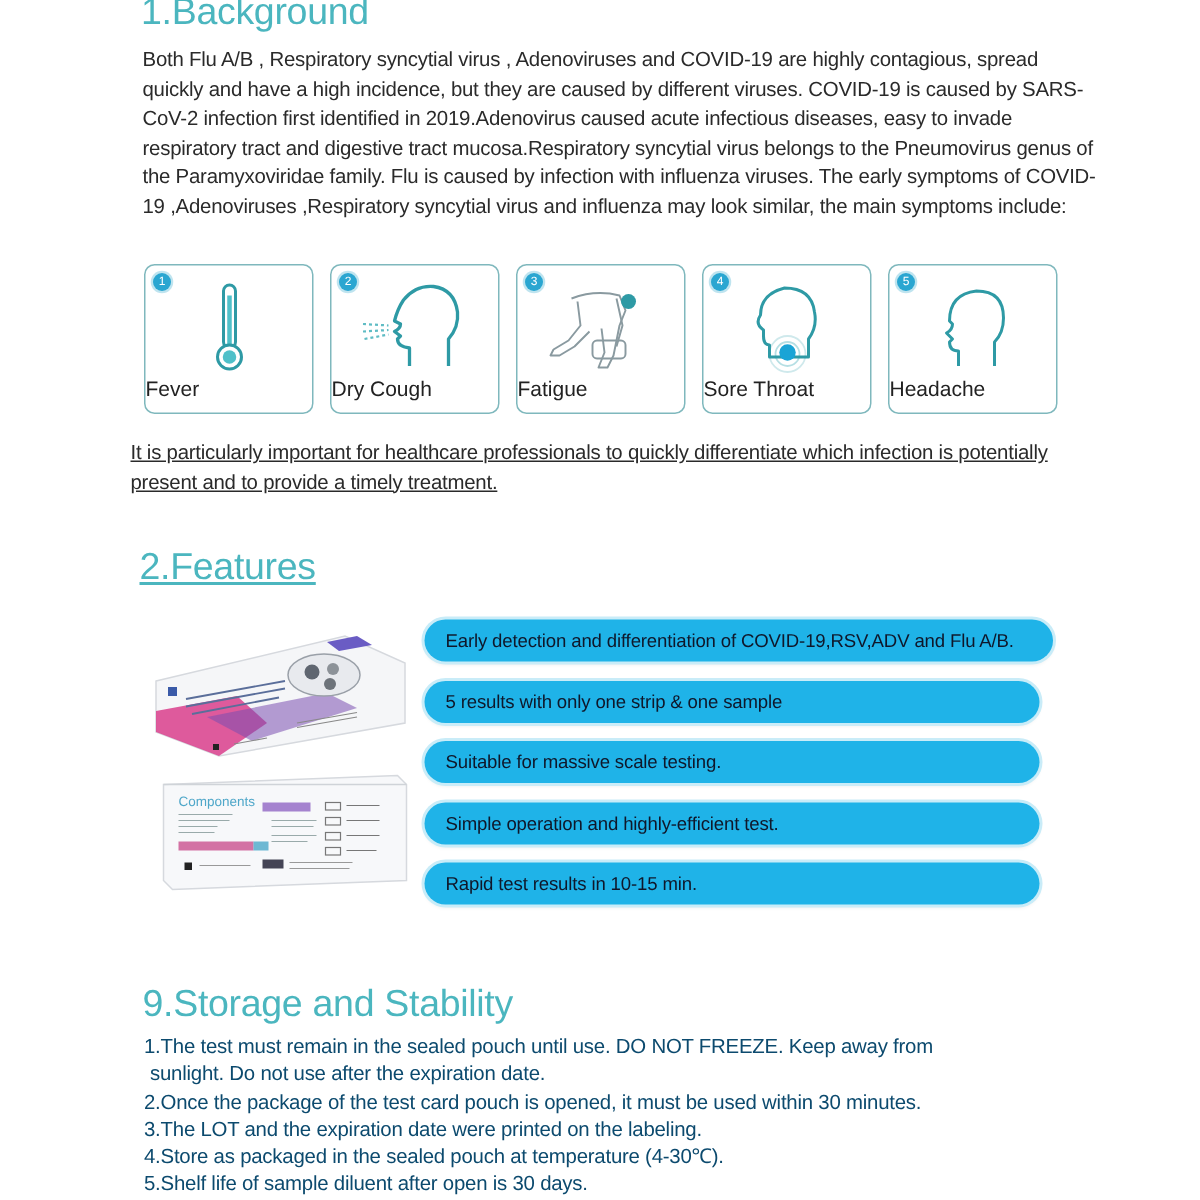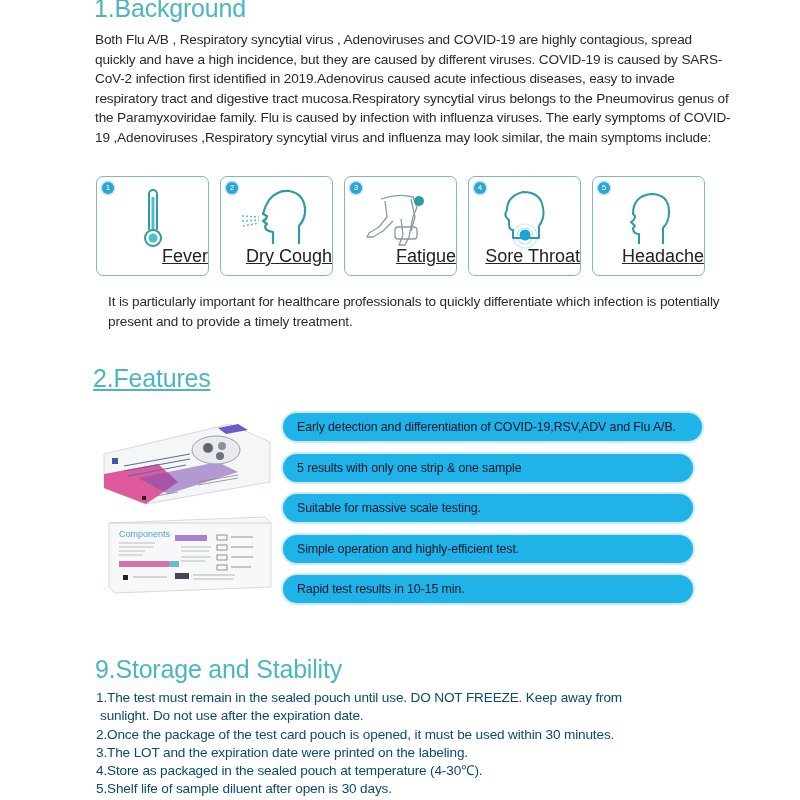--- a/index.html
+++ b/index.html
@@ -25,21 +25,21 @@
 
     .para {
       position: absolute;
       font-size: 13.6px;
       line-height: 19.5px;
       color: #2a2a2a;
       letter-spacing: -0.15px;
       margin: 0;
     }
     #bg-text { left: 95px; top: 30px; width: 640px; }
-    #importance-text { left: 108px; top: 292px; width: 650px; }
+    #importance-text { left: 87px; top: 292px; width: 650px; text-decoration: underline; }
 
     .symptoms {
       position: absolute; left: 96px; top: 176px;
       width: 640px; height: 102px;
     }
     .card {
       position: absolute; top: 0;
       width: 113px; height: 100px;
       border: 1.5px solid #7fb8bd;
       border-radius: 7px;
@@ -52,21 +52,21 @@
       background: #2aa6d1;
       color: #fff; font-size: 8px; line-height: 12px; text-align: center;
       box-shadow: 0 0 0 1.5px #bfe4ef;
     }
     .card .art {
       position: absolute; left: 0; right: 0; top: 8px; height: 66px;
       display: flex; align-items: center; justify-content: center;
     }
     .card .label {
       position: absolute; left: 0; right: 0; bottom: 8px;
-      text-align: right; font-size: 18px; color: #222; text-decoration: underline;
+      text-align: left; font-size: 14px; color: #222;
     }
 
     .product {
       position: absolute;
     }
     #kit-box { left: 98px; top: 420px; width: 175px; height: 85px; }
     #kit-back { left: 105px; top: 515px; width: 170px; height: 80px; text-align: center; }
 
     .features {
       position: absolute; left: 283px; top: 413px; width: 420px;

